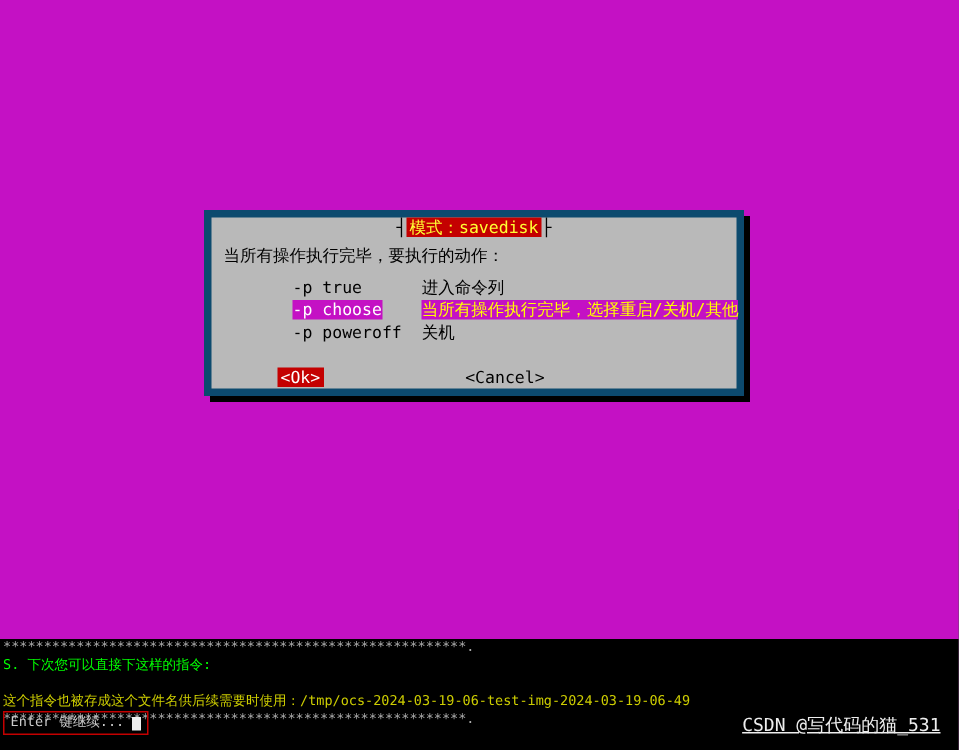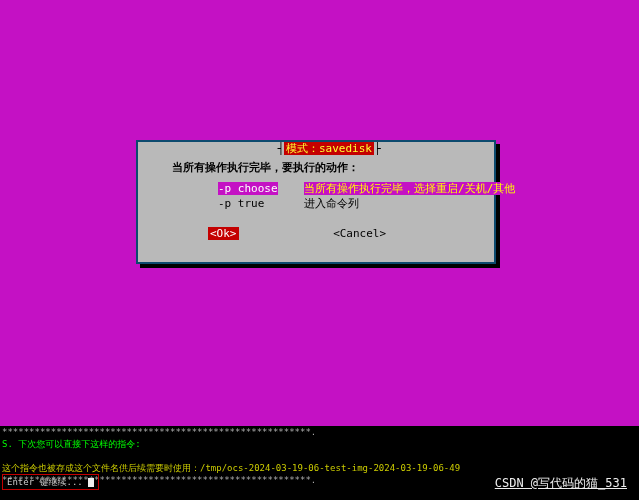--- a/index.html
+++ b/index.html
@@ -7,25 +7,25 @@
       width: 639px; height: 500px;
       font-family: "SimSun","NSimSun","Microsoft YaHei",monospace,sans-serif;
       font-size: 11px; overflow: hidden; position: relative;
     }
     .outer { width: 639px; height: 500px; background: #000; position: relative; }
     .magenta { position: absolute; left: 0; top: 0; width: 639px; height: 426px;
       background: #c411c4; }
     .dialog-shadow { position: absolute; left: 140px; top: 144px; width: 360px;
       height: 124px; background: #000; }
     .dialog { position: absolute; left: 136px; top: 140px; width: 360px;
-      height: 124px; background: #b9b9b9; border: 2px solid #0c4a6e; padding-left: 26px; }
+      height: 124px; background: #b9b9b9; border: 5px solid #0c4a6e; }
     .title-row { text-align: center; margin-top: -1px; }
     .title-bracket { color: #000; }
     .title-text { background: #c40000; color: #ff3; padding: 0 2px; }
-    .prompt { color: #000; margin: 4px 0 6px 8px; font-weight: bold; }
+    .prompt { color: #000; margin: 4px 0 6px 8px; }
     .options { margin-left: 54px; }
     .opt-row { white-space: pre; }
     .opt-key { display: inline-block; }
     .opt-selected { background: #c411c4; color: #fff; }
     .opt-desc { color: #000; }
     .opt-selected-desc { background: #c411c4; color: #ff0; }
     .btn-row { margin-top: 16px; text-align: left; }
     .btn { display: inline-block; margin: 0 44px; }
     .btn-ok { background: #c40000; color: #fff; padding: 0 2px; }
     .btn-cancel { color: #000; }
@@ -48,22 +48,23 @@
 
 <div class="outer">
   <div class="magenta">
     <div class="dialog-shadow"></div>
     <div class="dialog">
       <div class="title-row">
         <span class="title-bracket">┤</span><span class="title-text">模式：savedisk</span><span class="title-bracket">├</span>
       </div>
       <div class="prompt">当所有操作执行完毕，要执行的动作：</div>
       <div class="options">
+        <div class="opt-row"><span class="opt-key">-p true</span>      <span class="opt-desc">进入命令列</span></div>
         <div class="opt-row"><span class="opt-key opt-selected">-p choose</span>    <span class="opt-desc opt-selected-desc">当所有操作执行完毕，选择重启/关机/其他</span></div>
-        <div class="opt-row"><span class="opt-key">-p true</span>      <span class="opt-desc">进入命令列</span></div>
+        <div class="opt-row"><span class="opt-key">-p poweroff</span>  <span class="opt-desc">关机</span></div>
       </div>
       <div class="btn-row">
         <span class="btn btn-ok">&lt;Ok&gt;</span>
         <span class="btn btn-cancel">&lt;Cancel&gt;</span>
       </div>
     </div>
   </div>
   <div class="terminal">
     <div class="t-stars">*********************************************************.</div>
     <div class="t-ps">S. 下次您可以直接下这样的指令:</div>

